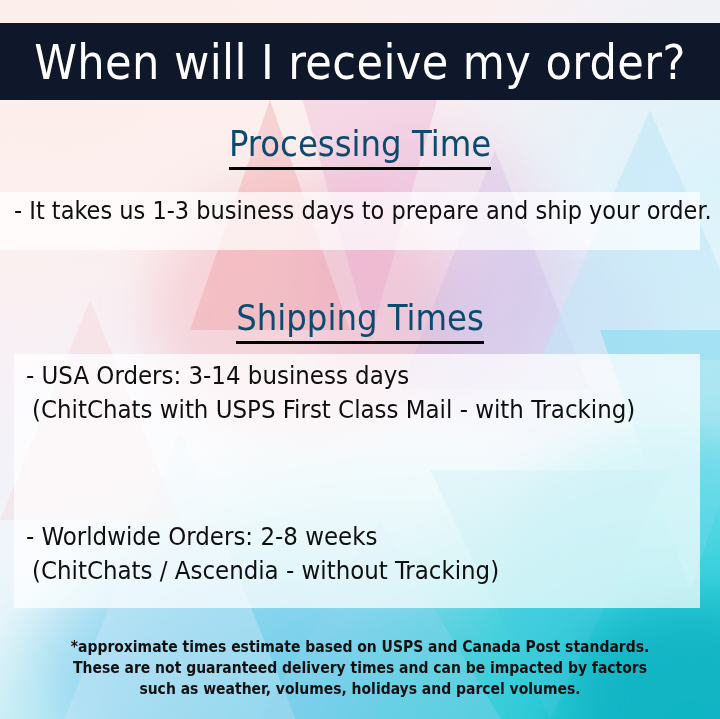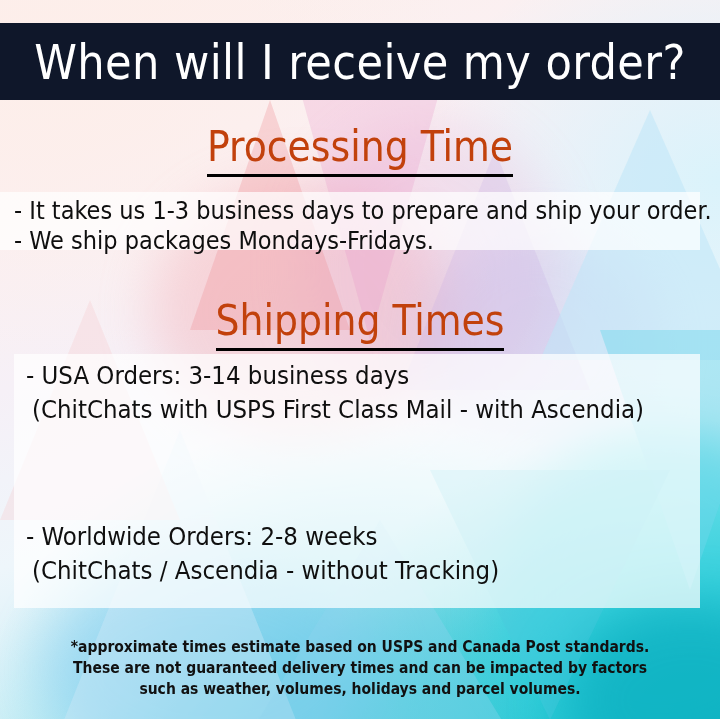--- a/index.html
+++ b/index.html
@@ -69,22 +69,22 @@
     letter-spacing: .4px;
     white-space: nowrap;
     font-weight: 400;
   }
 
   
   .section-heading {
     position: absolute;
     width: 720px;
     text-align: center;
-    color: #c2410c;
-    font-size: 42px;
+    color: #0c4a6e;
+    font-size: 36px;
     line-height: 1;
     font-weight: 400;
   }
   .section-heading span {
     border-bottom: 3px solid #000;
     padding-bottom: 3px;
   }
   #heading-processing { top: 126px; }
   #heading-shipping  { top: 300px; }
 
@@ -174,32 +174,31 @@
   </div>
 
   <div class="section-heading" id="heading-processing">
     <span>Processing Time</span>
   </div>
 
   <div class="panel" id="panel-processing"></div>
 
   <div class="lines" id="processing-lines">
     <div>- It takes us 1-3 business days to prepare and ship your order.</div>
-    <div>- We ship packages Mondays-Fridays.</div>
   </div>
 
   <div class="section-heading" id="heading-shipping">
     <span>Shipping Times</span>
   </div>
 
   <div class="panel" id="panel-shipping"></div>
 
   <div class="ship-group" id="ship-usa">
     <div>- USA Orders: 3-14 business days</div>
-    <div class="ship-sub">(ChitChats with USPS First Class Mail - with Ascendia)</div>
+    <div class="ship-sub">(ChitChats with USPS First Class Mail - with Tracking)</div>
   </div>
 
 
   <div class="ship-group" id="ship-world">
     <div>- Worldwide Orders: 2-8 weeks</div>
     <div class="ship-sub">(ChitChats / Ascendia - without Tracking)</div>
   </div>
 
   <div class="footer-note">
     <div>*approximate times estimate based on USPS and Canada Post standards.</div>

